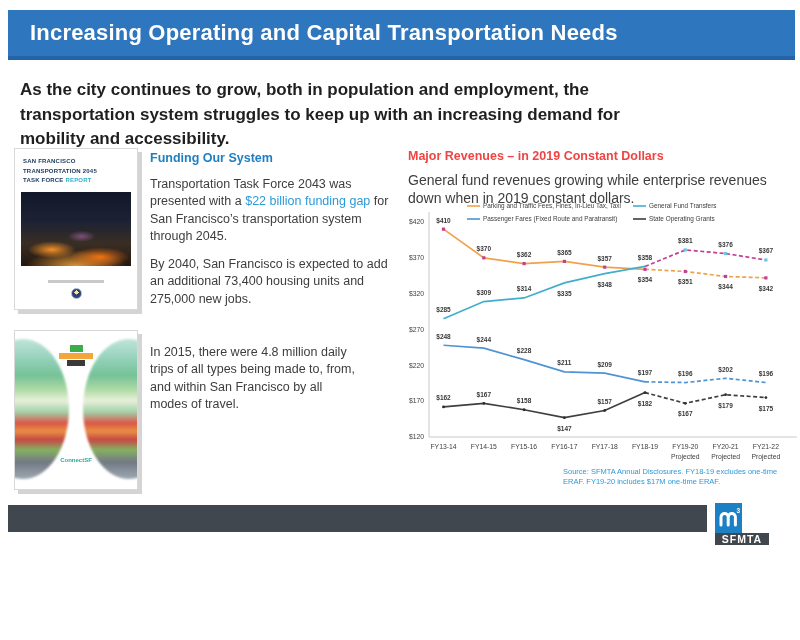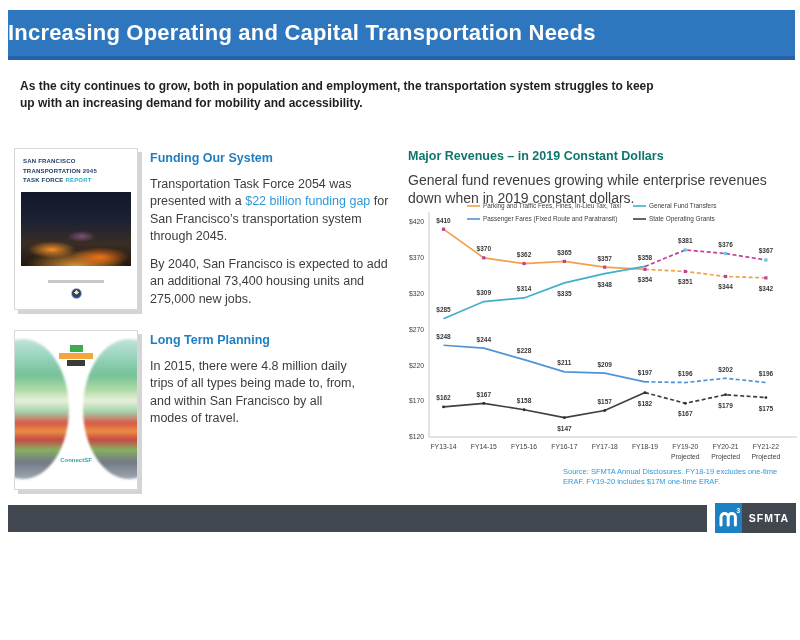--- a/index.html
+++ b/index.html
@@ -2,23 +2,23 @@
 <html style="--header-blue: #2E76BD; --header-blue-dark: #2563A8; --heading-blue: #1E7FC2; --link-blue: #2D99D9; --body-text: #3D3D3D; --source-blue: #2D99D9; --footer-dark: #41474E; --logo-blue: #1C80C4;"><head>
 <meta charset="utf-8">
 <style>
   * { margin:0; padding:0; box-sizing:border-box; }
   html,body { width:800px; height:640px; background:#ffffff; font-family:"Liberation Sans", sans-serif; }
   .slide { position:relative; width:800px; height:640px; background:#fff; overflow:hidden; }
 
   
   .header-bar { position:absolute; left:8px; top:10px; width:787px; height:50px;
     background:var(--header-blue,#2E76BD); border-bottom:4px solid var(--header-blue-dark,#2563A8); }
-  .header-bar h1 { color:#fff; font-size:22px; font-weight:bold; line-height:46px; letter-spacing:.2px; }
-
-  .intro { position:absolute; left:20px; top:78px; width:648px; font-size:12px; font-weight:bold;
+  .header-bar h1 { color:#fff; font-size:22px; font-weight:bold; line-height:46px; padding-left:22px; letter-spacing:.2px; }
+
+  .intro { position:absolute; left:20px; top:78px; width:648px; font-size:17px; font-weight:bold;
     color:#1f1f1f; line-height:1.45; }
 
   
   .thumb-card { position:absolute; width:124px; height:162px; background:#fff; border:1px solid #d8d8d8;
     box-shadow:4px 4px 0 rgba(160,160,160,.45); overflow:hidden; }
   .thumb1 { left:14px; top:148px; }
   .thumb2 { left:14px; top:330px; height:160px; }
 
   .cover-title { margin:8px 8px 0 8px; font-size:6px; font-weight:bold; color:#16365C;
     line-height:1.6; letter-spacing:.2px; filter:blur(.35px); width:82px; }
@@ -48,33 +48,33 @@
     font-size:6px; font-weight:bold; color:#2BA8A0; filter:blur(.2px); }
 
   .side-text { position:absolute; }
   .text1 { left:150px; top:151px; width:243px; }
   .text2 { left:150px; top:333px; width:205px; }
   .side-heading { color:var(--heading-blue,#1E7FC2); font-size:12.5px; font-weight:bold; }
   .side-text p { margin-top:11px; font-size:12.5px; color:var(--body-text,#3D3D3D); line-height:1.38; }
   .blue-text { color:var(--link-blue,#2D99D9);text-align:center; }
 
   
-  .chart-title { position:absolute; left:408px; top:149px; font-size:12.5px; font-weight:bold; color:#0f766e; }
+  .chart-title { position:absolute; left:408px; top:149px; font-size:12.5px; font-weight:bold; color:#ef4444; }
   .chart-subtitle { position:absolute; left:408px; top:172px; width:388px; font-size:14px; color:#3d3d3d; line-height:1.25; }
   #chart-svg { position:absolute; left:405px; top:198px; }
   #chart-svg text { font-family:"Liberation Sans", sans-serif; }
   #chart-svg .tick { font-size:6.8px; fill:#3d3d3d; }
   #chart-svg .dlabel { font-size:6.5px; font-weight:bold; fill:#383838; }
   #chart-svg .ltext { font-size:6.4px; fill:#3d3d3d; }
   .source-note { position:absolute; left:563px; top:467px; width:232px; text-align:left;
     font-size:7.5px; color:var(--source-blue,#2D99D9); line-height:1.35; }
 
   
   .footer-bar { position:absolute; left:8px; top:505px; width:699px; height:27px; background:var(--footer-dark,#41474E); }
-  .footer-logo { position:absolute; left:715px; top:503px; height:30px; display:flex; }
+  .footer-logo { position:absolute; left:715px; top:503px; height:30px; display:flex;flex-direction:column; }
   .logo-square { width:27px; height:30px; background:var(--logo-blue,#1C80C4); display:flex; align-items:center; justify-content:center; }
   .brand-panel { width:54px; height:30px; background:var(--footer-dark,#41474E); color:#fff;
     font-size:10.5px; font-weight:bold; letter-spacing:1px; display:flex; align-items:center; justify-content:center; }
 </style>
 </head>
 <body>
 
 <div class="slide">
 
   <div class="header-bar">
@@ -88,37 +88,36 @@
       <span>SAN FRANCISCO TRANSPORTATION 2045 TASK FORCE</span>
       <span class="accent">REPORT</span>
     </div>
     <div class="cover-photo"></div>
     <div class="cover-sub"></div>
     <div class="cover-seal"></div>
   </div>
 
   <div class="side-text text1">
     <div class="side-heading">Funding Our System</div>
-    <p><span>Transportation Task Force 2054 was presented with a </span><span class="blue-text">$22 billion funding gap</span><span> for San Francisco’s transportation system through 2045.</span></p>
+    <p><span>Transportation Task Force 2043 was presented with a </span><span class="blue-text">$22 billion funding gap</span><span> for San Francisco’s transportation system through 2045.</span></p>
     <p>By 2040, San Francisco is expected to add an additional 73,400 housing units and 275,000 new jobs.</p>
   </div>
 
   <div class="thumb-card thumb2">
     <div class="blob blob-left"></div>
     <div class="blob blob-right"></div>
     <div class="csf-logo">
       <div class="g"></div>
       <div class="o"></div>
       <div class="d"></div>
     </div>
     <div class="csf-brand">ConnectSF</div>
   </div>
 
   <div class="side-text text2">
-    <div class="side-heading">Long Term Planning</div>
     <p>In 2015, there were 4.8 million daily trips of all types being made to, from, and within San Francisco by all modes of travel.</p>
   </div>
 
   <div class="chart-title">Major Revenues – in 2019 Constant Dollars</div>
   <div class="chart-subtitle">General fund revenues growing while enterprise revenues down when in 2019 constant dollars.</div>
   <svg id="chart-svg" width="393" height="266" viewBox="0 0 393 266">
       <path d="M24 14 V239 H392" stroke="#c9c9c9" stroke-width="1" fill="none"></path>
       <text x="19" y="26.3" text-anchor="end" class="tick">$420</text>
       <text x="19" y="62.13333333333333" text-anchor="end" class="tick">$370</text>
       <text x="19" y="97.96666666666667" text-anchor="end" class="tick">$320</text>

